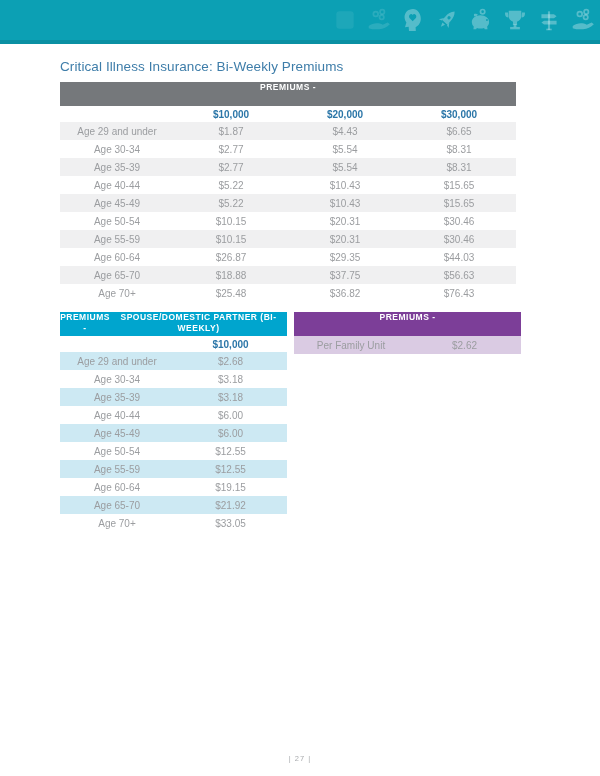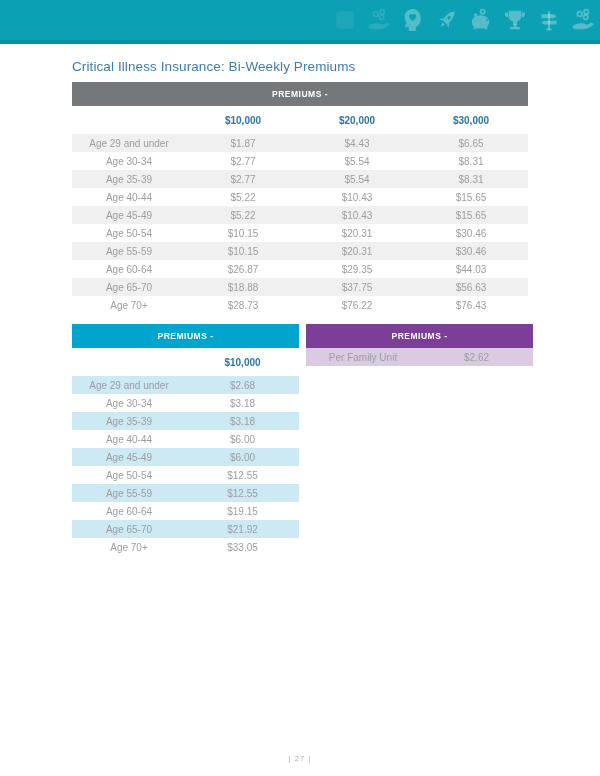--- a/index.html
+++ b/index.html
@@ -29,38 +29,38 @@
     display:flex;align-items:center;gap:8px;
   }
   .tb-icon{width:26px;height:26px;display:block;}
   .tb-icon svg{width:100%;height:100%;display:block;}
   .ic{fill:rgba(255,255,255,0.30);}
   .ic-cut{fill:var(--teal);}
   .ic-ring{fill:none;stroke:rgba(255,255,255,0.30);stroke-width:1.6;}
   .faint1{opacity:0.24;}
   .faint2{opacity:0.42;}
   
-  .content{position:absolute;left:72px;top:0;width:461px;}
+  .content{position:absolute;left:60px;top:0;width:461px;}
   .page-title{
     margin-top:59px;font-size:13.5px;font-weight:500;
     color:var(--title-blue);letter-spacing:0.1px;
   }
   .tbl{margin-top:8px;}
   .tbl-emp{width:456px;}
   .tbl-sm{width:227px;}
   .thead{
     color:#fff;font-weight:700;font-size:8.5px;letter-spacing:0.5px;
-    text-align:center;height:24px;display:flex;flex-direction:column;
+    text-align:center;height:24px;display:flex;flex-direction:row;
     justify-content:center;line-height:11px;
   }
   .thead.gray{background:var(--header-gray);}
   .thead.cyan{background:var(--header-cyan);}
   .thead.purple{background:var(--header-purple);}
   .colheads{
-    height:28px;display:grid;align-items:center;
+    height:16px;display:grid;align-items:center;
     font-size:10px;font-weight:700;color:var(--col-header-blue);
   }
   .grid4{grid-template-columns:114px 1fr 1fr 1fr;}
   .grid2{grid-template-columns:114px 1fr;}
   .colheads .col,.row .cell{text-align:center;}
   .row{
     height:18px;display:grid;align-items:center;
     font-size:10px;color:var(--row-text);
   }
   .row .label{text-align:center;}
@@ -216,32 +216,33 @@
 
         <div class="row grid4">
           <div class="label">Age 65-70</div>
           <div class="cell">$18.88</div>
           <div class="cell">$37.75</div>
           <div class="cell">$56.63</div>
         </div>
 
         <div class="row grid4">
           <div class="label">Age 70+</div>
-          <div class="cell">$28.73</div>
-          <div class="cell">$76.22</div>
+          <div class="cell">$25.48</div>
+          <div class="cell">$36.82</div>
           <div class="cell">$76.43</div>
         </div>
       </div>
   </section>
 
   <div class="two-col">
 
     <section class="tbl-sm">
       <div class="thead cyan">
         <div>PREMIUMS -</div>
+        <div>SPOUSE/DOMESTIC PARTNER (BI-WEEKLY)</div>
       </div>
       <div class="colheads grid2">
         <div class="label"></div>
         <div class="col">$10,000</div>
       </div>
       <div class="rows-cyan">
 
           <div class="row grid2">
             <div class="label">Age 29 and under</div>
             <div class="cell">$2.68</div>

